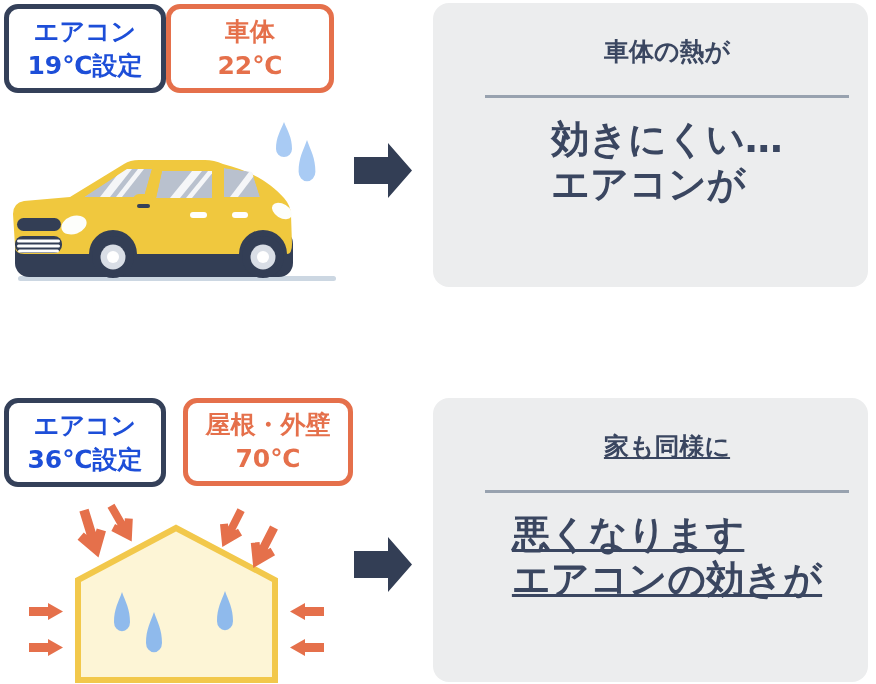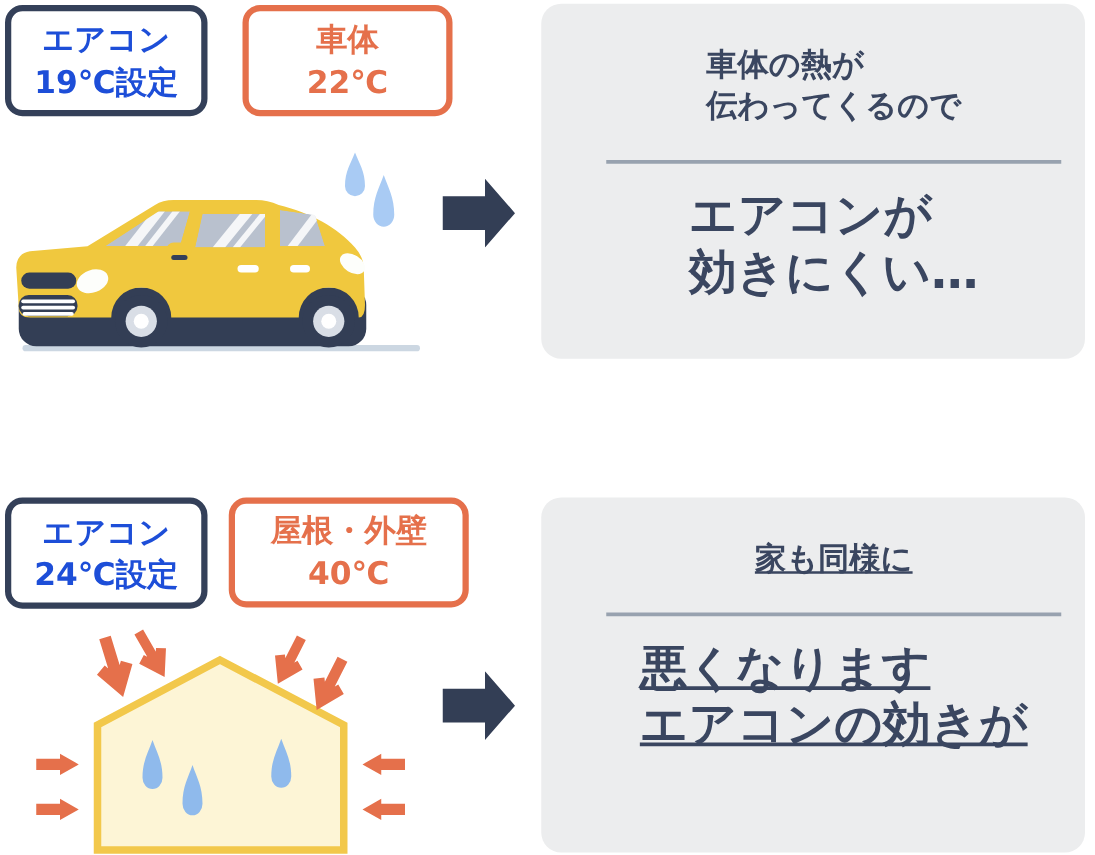--- a/index.html
+++ b/index.html
@@ -7,23 +7,23 @@
   .stage { position:relative; width:876px; height:684px; background:#ffffff; overflow:hidden; }
 
   .badge {
     position:absolute; background:#fff; border:5px solid; border-radius:14px;
     display:flex; flex-direction:column; align-items:center; justify-content:center;
     font-weight:bold; font-size:25px; line-height:34px; text-align:center;
   }
   .badge.navy { border-color:#344059; color:#1d4ed8; }
   .badge.orange { border-color:#e5704b; color:#e5704b; }
   #badge-ac-1   { left:4px;   top:4px;   width:162px; height:89px; }
-  #badge-temp-1 { left:194px; top:4px;   width:168px; height:89px; }
+  #badge-temp-1 { left:166px; top:4px;   width:168px; height:89px; }
   #badge-ac-2   { left:4px;   top:398px; width:162px; height:89px; }
-  #badge-temp-2 { left:183px; top:398px; width:192px; height:88px; }
+  #badge-temp-2 { left:183px; top:398px; width:170px; height:88px; }
 
   .panel {
     position:absolute; left:433px; width:435px; height:284px;
     background:#ecedee; border-radius:16px; color:#3a4660; text-align:left;
     display:flex; flex-direction:column; align-items:center;padding-left:33px;
   }
   #panel-1 { top:3px; }
   #panel-2 { top:398px;text-decoration:underline; }
   .panel .lead { margin-top:32px; font-size:25px; line-height:33px; font-weight:bold; }
   .panel .divider { width:364px; height:3px; background:#98a2af; margin-top:27px; border:none; }
@@ -122,36 +122,35 @@
     <use href="#teardrop" transform="translate(299,22) scale(1.05,1.18)" fill="#a9cbf4"></use>
   </svg>
 
   <svg class="flow-arrow" id="flow-arrow-1" viewBox="0 0 58 55" aria-hidden="true">
     <polygon points="0,14 34,14 34,0 58,27.5 34,55 34,41 0,41" fill="#333e55"></polygon>
   </svg>
 
   <div class="panel" id="panel-1">
     <div class="lead">
       <div>車体の熱が</div>
-      <div>伝わってくるので</div>
     </div>
     <div class="divider"></div>
     <div class="headline">
+      <div>効きにくい…</div>
       <div>エアコンが</div>
-      <div>効きにくい…</div>
     </div>
   </div>
 
   <div class="badge navy" id="badge-ac-2">
     <span>エアコン</span>
-    <span>24℃設定</span>
+    <span>36℃設定</span>
   </div>
   <div class="badge orange" id="badge-temp-2">
     <span>屋根・外壁</span>
-    <span>40℃</span>
+    <span>70℃</span>
   </div>
 
   <svg id="house-illustration" viewBox="0 0 310 184" aria-hidden="true">
     <defs>
       <path id="diag-arrow" d="M0,-20 L0,12 M-9,0 L0,14 L9,0" fill="none" stroke="#e5704b" stroke-width="8"></path>
       <polygon id="side-arrow" points="0,4 19,4 19,0 34,8.5 19,17 19,13 0,13" fill="#e5704b"></polygon>
     </defs>
 
     <polygon points="156,28 255,80 255,180 58,180 58,80" fill="#fdf5d6" stroke="#f2c84b" stroke-width="6" stroke-linejoin="miter"></polygon>
 

